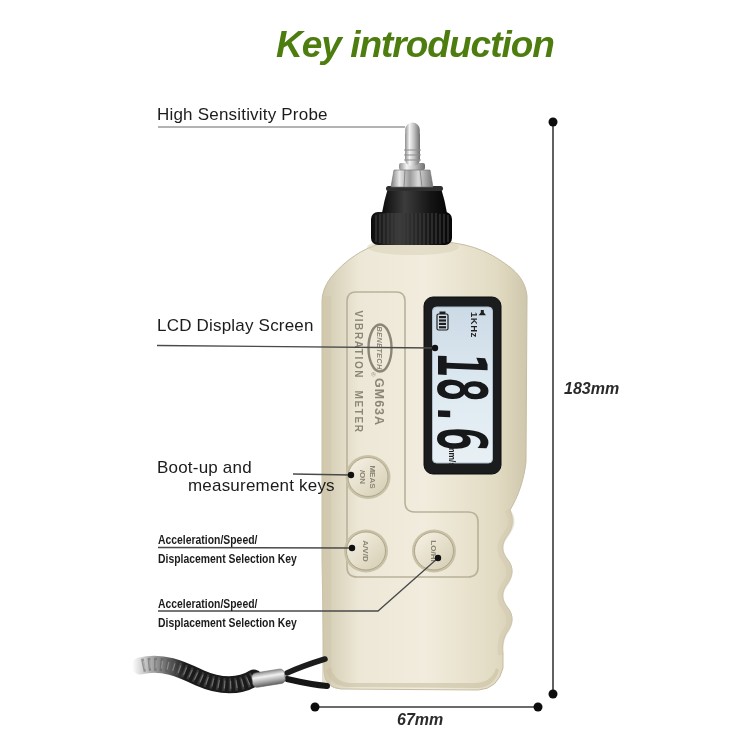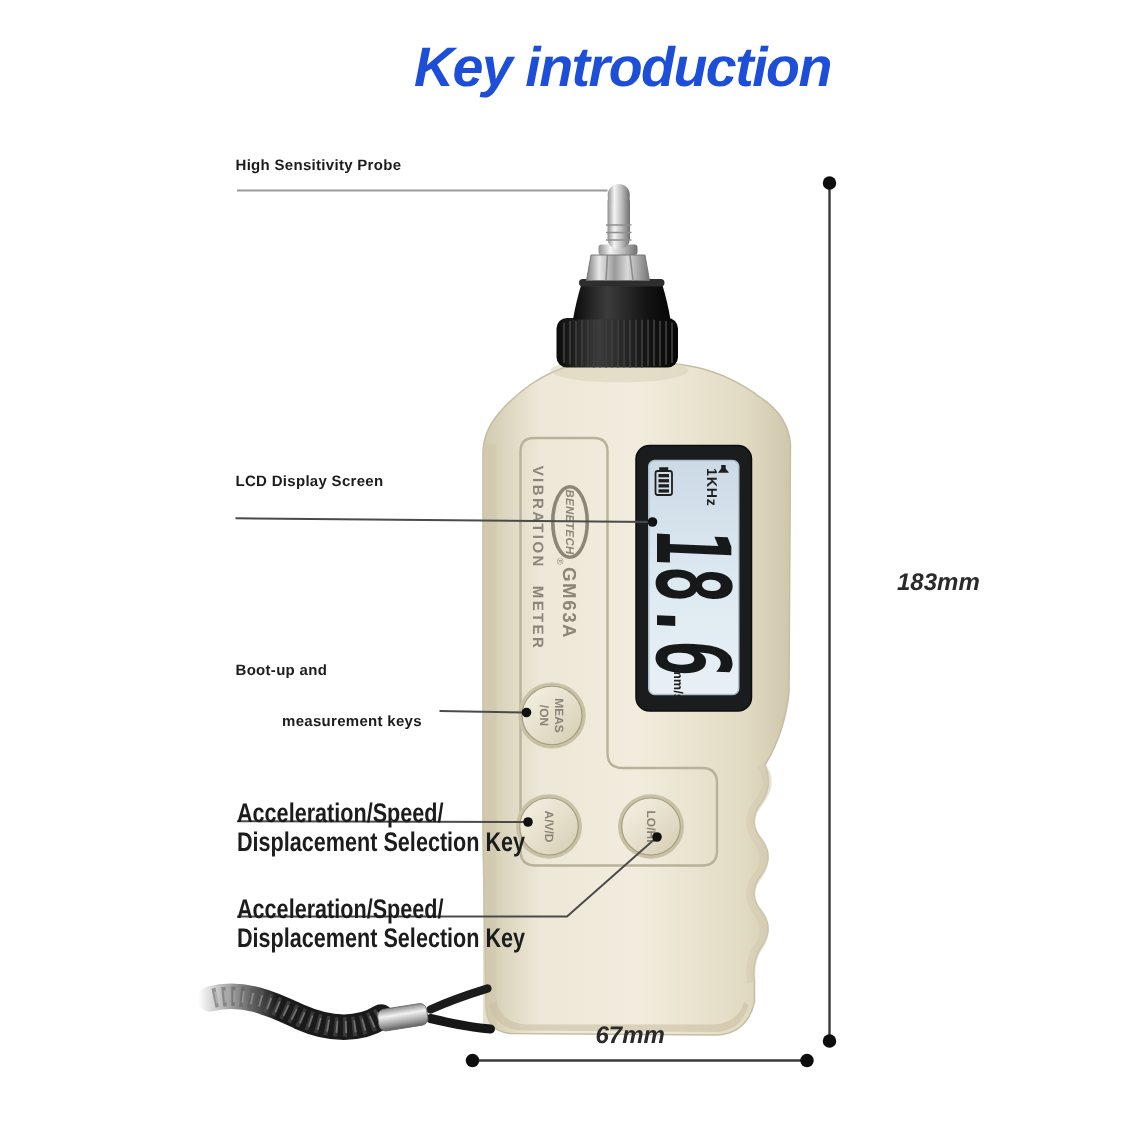--- a/index.html
+++ b/index.html
@@ -1,23 +1,23 @@
 <!DOCTYPE html>
 <html><head>
 <meta charset="utf-8">
 <style>
   html,body{margin:0;padding:0;background:#ffffff;}
   .stage{position:relative;width:750px;height:750px;background:#ffffff;overflow:hidden;
          font-family:"Liberation Sans",sans-serif;}
   svg{position:absolute;left:0;top:0;}
   .page-title{position:absolute;left:276px;top:24px;font-size:37px;font-weight:bold;
-              font-style:italic;color:#1d4ed8;letter-spacing:-1px;white-space:nowrap;}
+              font-style:italic;color:#4d7c0f;letter-spacing:-1px;white-space:nowrap;}
   .feat{position:absolute;color:#1c1c1c;white-space:nowrap;}
-  .feat-bold{font-size:10px;font-weight:bold;letter-spacing:.2px;}
-  .feat-cond{font-size:18px;font-weight:bold;}
+  .feat-bold{font-size:17px;font-weight:normal;letter-spacing:.2px;}
+  .feat-cond{font-size:13px;font-weight:bold;}
   .feat-cond .sq{display:inline-block;transform:scaleX(.8);transform-origin:left center;}
   .dim-label{position:absolute;font-size:16px;font-weight:bold;font-style:italic;
              color:#2a2a2a;white-space:nowrap;}
 </style>
 </head>
 <body>
 
 <div class="stage">
 
 <svg width="750" height="750" viewBox="0 0 750 750">
@@ -201,33 +201,33 @@
     <circle cx="538" cy="707" r="4.5" fill="#0d0d0d"></circle>
   </g>
 </svg>
 
   <div class="page-title">Key introduction</div>
 
   <div class="feat feat-bold" style="left:157px;top:105px;">High Sensitivity Probe</div>
 
   <div class="feat feat-bold" style="left:157px;top:316px;">LCD Display Screen</div>
 
-  <div class="feat feat-bold" style="left:157px;top:442px;">Boot-up and</div>
+  <div class="feat feat-bold" style="left:157px;top:458px;">Boot-up and</div>
   <div class="feat feat-bold" style="left:157px;top:476px;margin-left:31px;">measurement keys</div>
 
   <div class="feat feat-cond" style="left:158px;top:532px;">
     <span class="sq">Acceleration/Speed/</span>
   </div>
   <div class="feat feat-cond" style="left:158px;top:551px;">
     <span class="sq">Displacement Selection Key</span>
   </div>
 
   <div class="feat feat-cond" style="left:158px;top:596px;">
     <span class="sq">Acceleration/Speed/</span>
   </div>
   <div class="feat feat-cond" style="left:158px;top:615px;">
     <span class="sq">Displacement Selection Key</span>
   </div>
 
-  <div class="dim-label" style="left:564px;top:380px;margin-left:34px;">183mm</div>
-  <div class="dim-label" style="left:397px;top:682px;">67mm</div>
+  <div class="dim-label" style="left:564px;top:380px;">183mm</div>
+  <div class="dim-label" style="left:397px;top:711px;">67mm</div>
 
 </div>
 
 </body></html>

